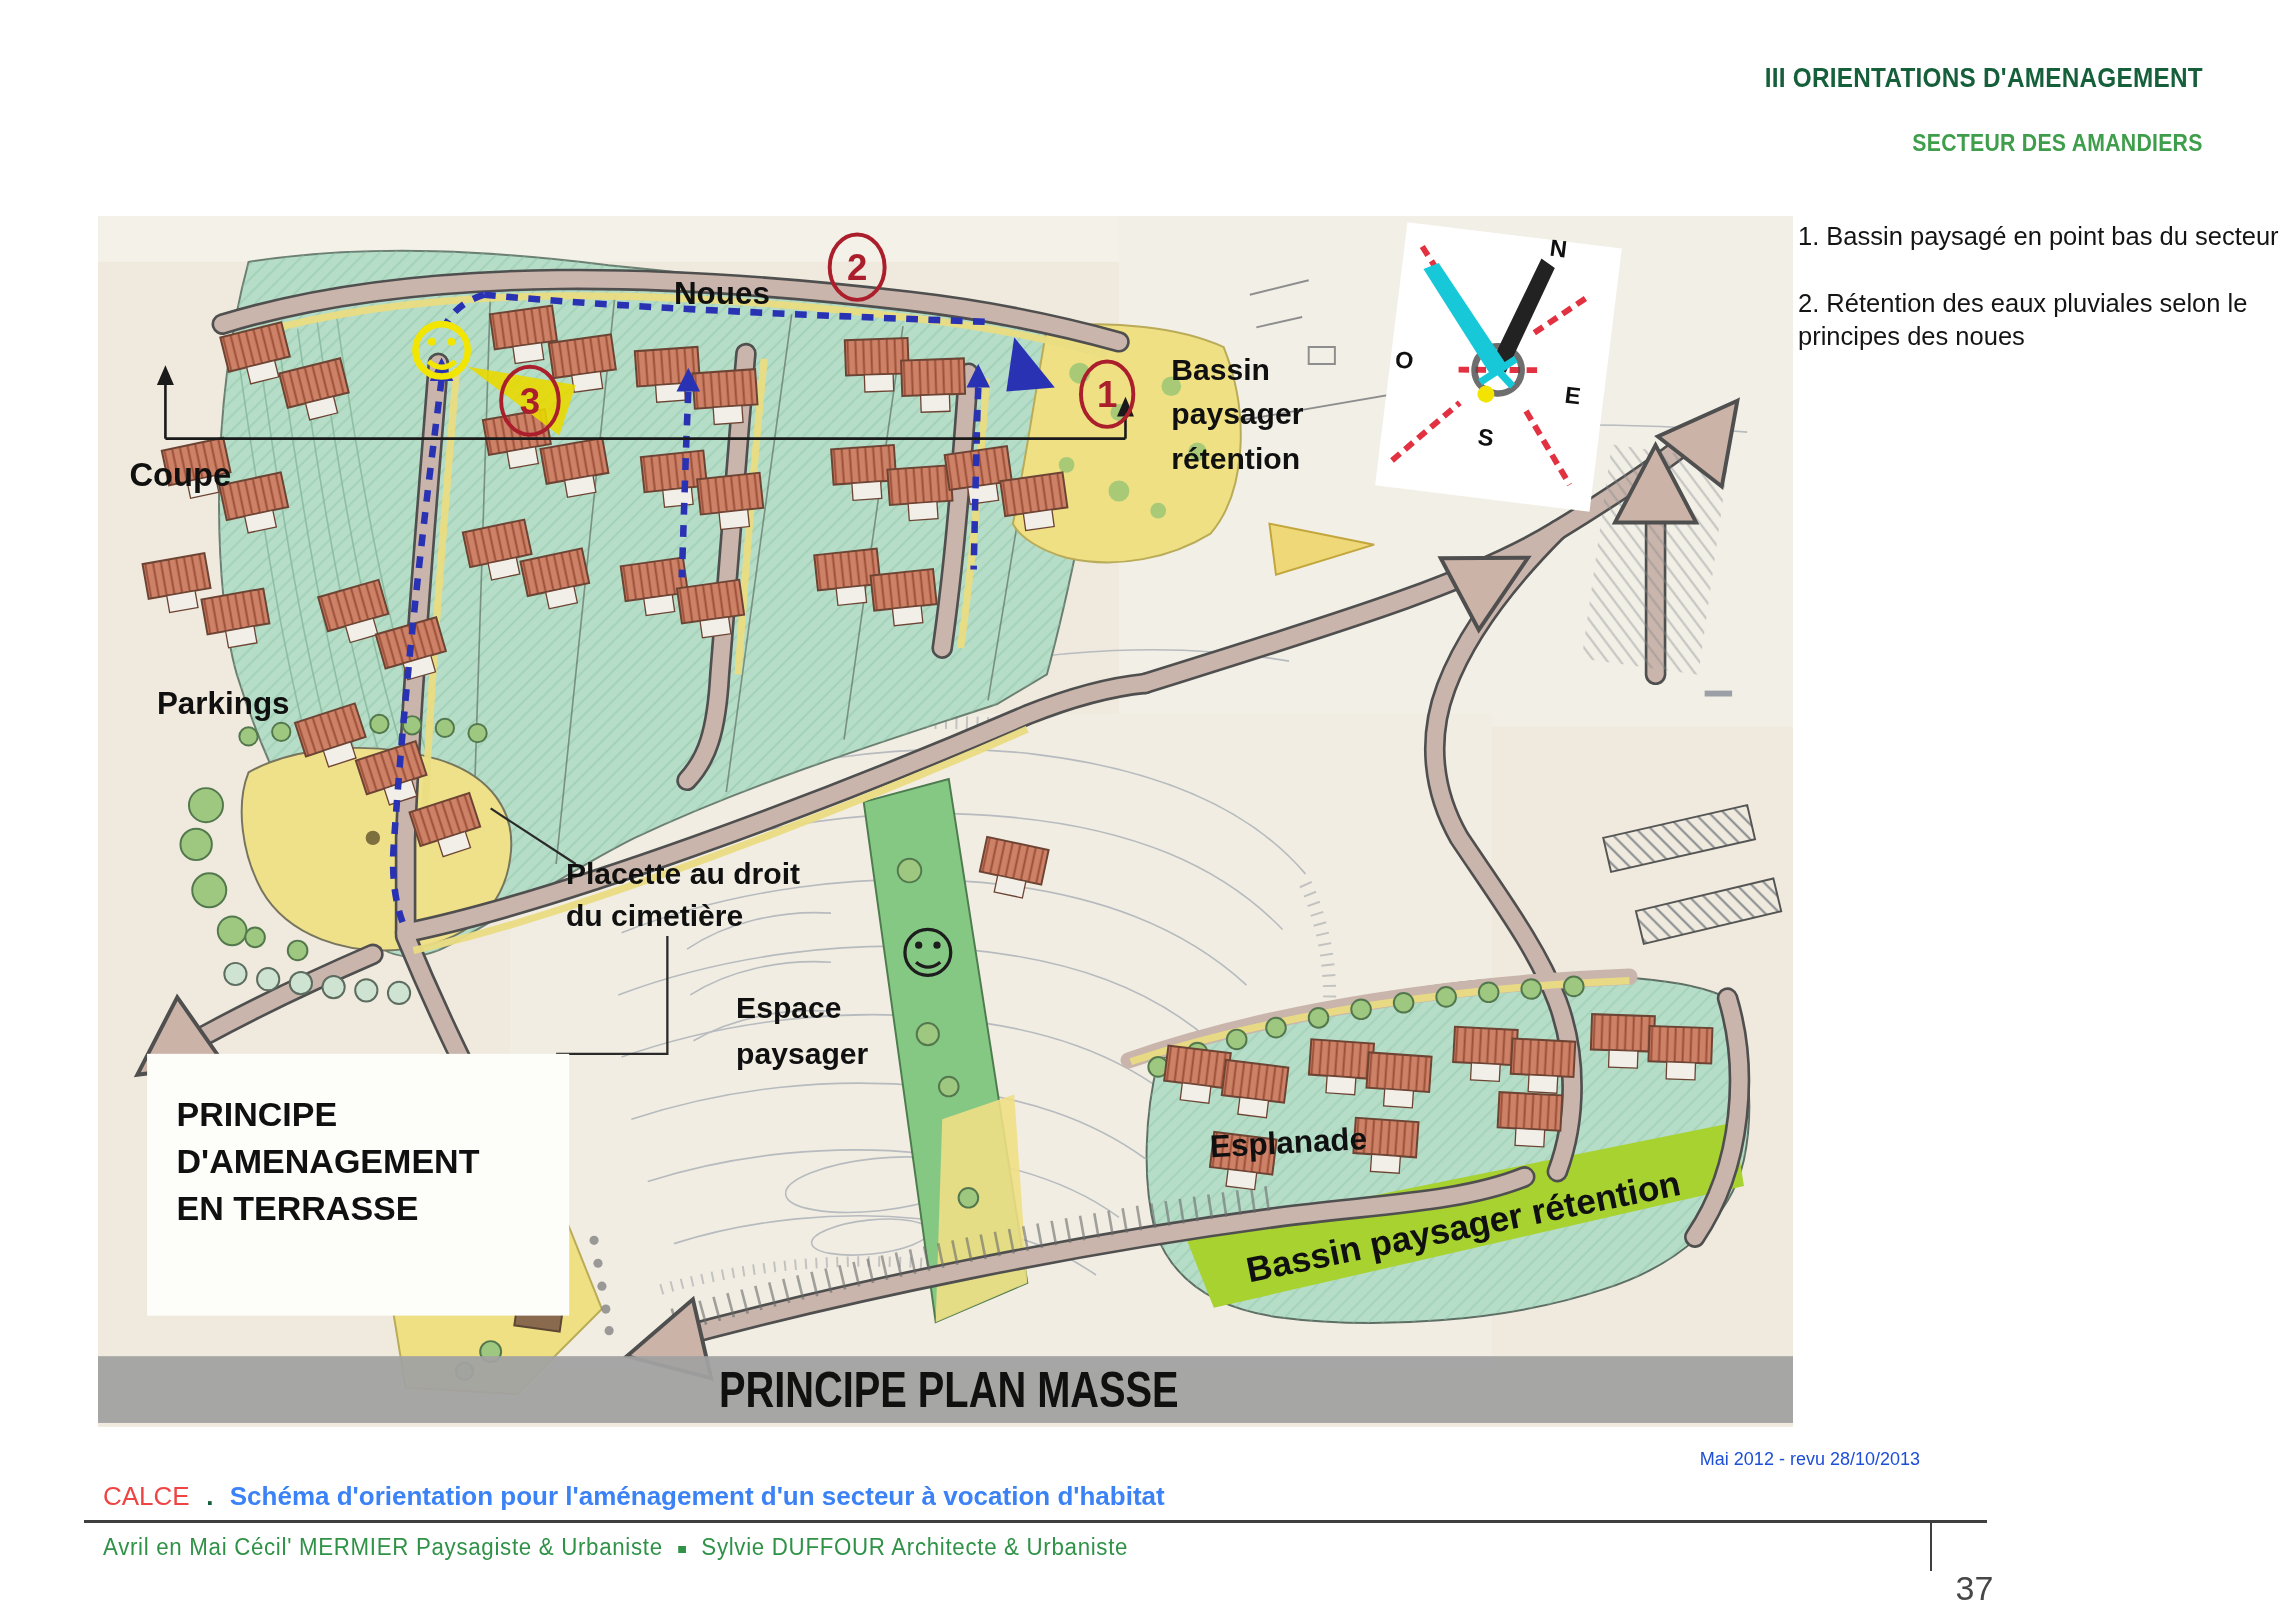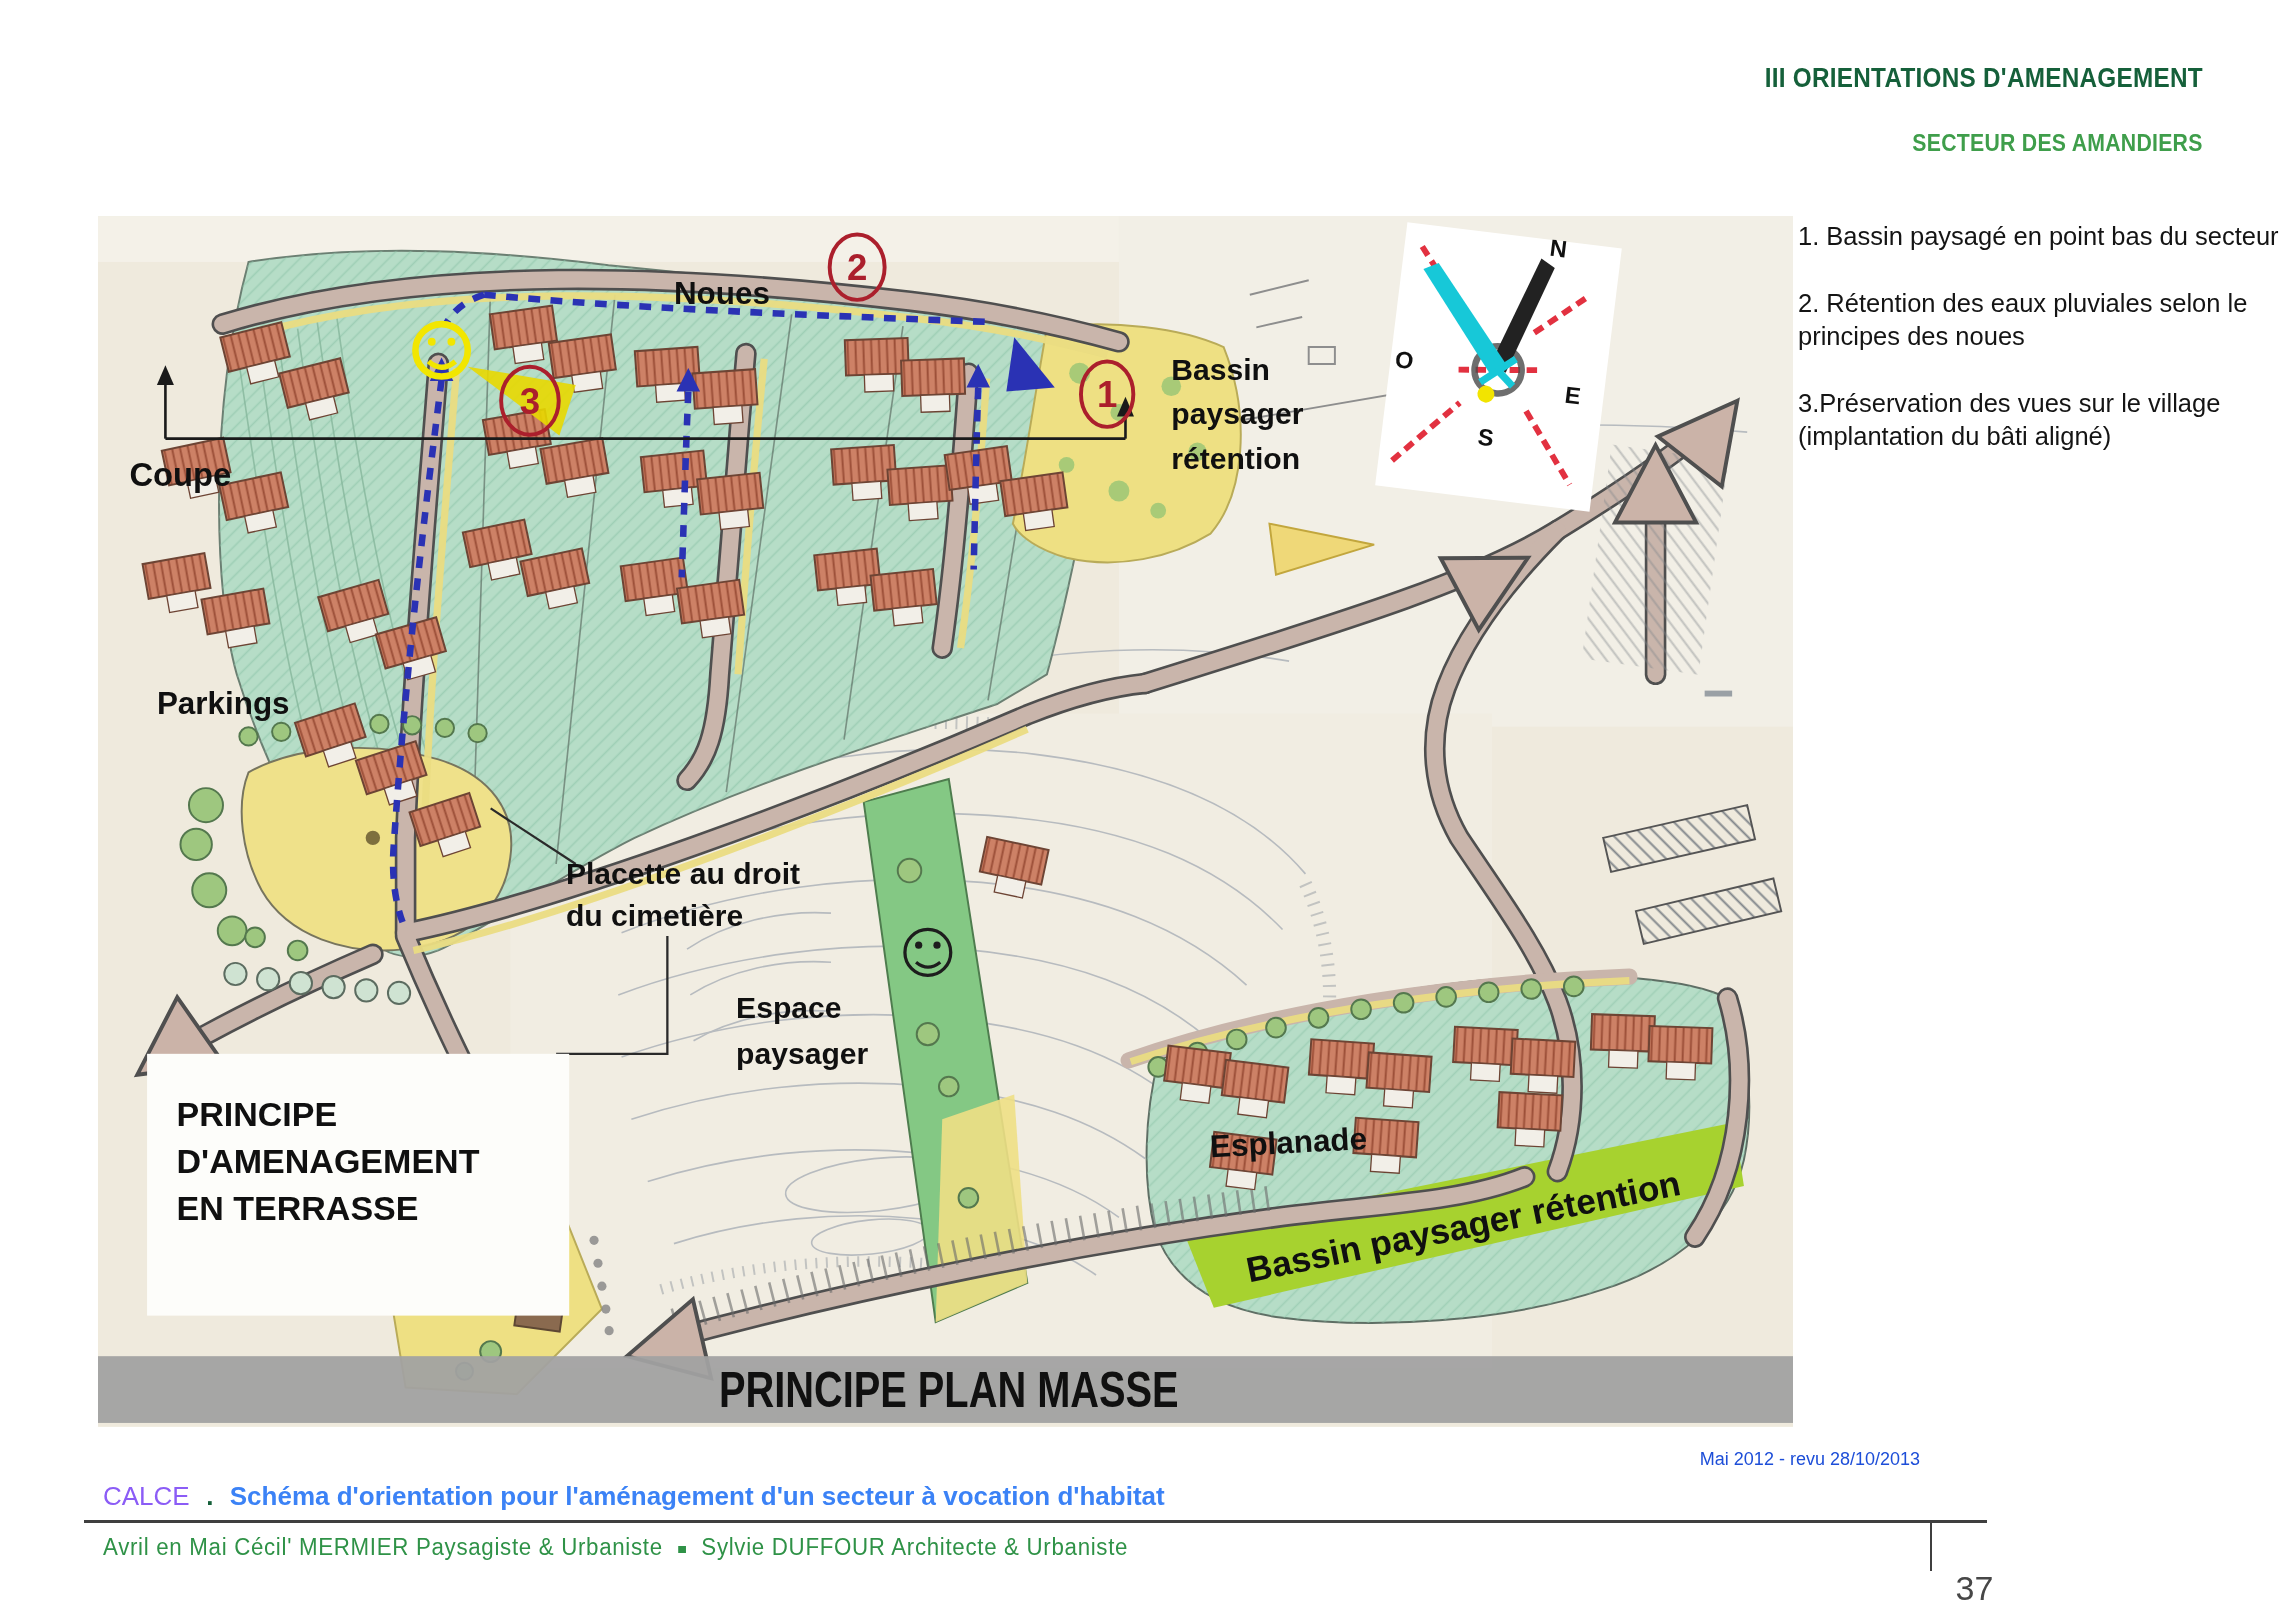--- a/index.html
+++ b/index.html
@@ -9,21 +9,21 @@
   .hdr1{position:absolute;top:63px;right:92px;font-size:27px;font-weight:700;color:#15603a;
         letter-spacing:0.3px;transform:scaleX(.9);transform-origin:100% 50%;white-space:nowrap;}
   .hdr2{position:absolute;top:130px;right:92px;font-size:23.6px;font-weight:700;color:#3f9e4b;
         letter-spacing:0.3px;transform:scaleX(.9);transform-origin:100% 50%;white-space:nowrap;}
   
   .notes{position:absolute;left:1798px;top:204px;width:496px;color:#141414;
          font-size:25.5px;line-height:33px;}
   .notes p{margin:16px 0 34px 0;}
   
   .caption{position:absolute;left:103px;top:1481px;font-size:26px;white-space:nowrap;}
-  .caption .place{color:#8b5cf6;font-weight:400;}
+  .caption .place{color:#ef4444;font-weight:400;}
   .caption .sep{color:#15603a;font-weight:700;margin:0 9.2px;}
   .caption .cap-title{color:#3b82f6;font-weight:700;}
   .rule{position:absolute;left:84px;top:1520px;width:1903px;height:2.6px;background:#3f3f3f;}
   .f-left{position:absolute;left:103px;top:1534px;font-size:23px;color:#2f9247;letter-spacing:0.7px;
           transform:scaleX(.97);transform-origin:0 50%;white-space:nowrap;}
   .f-left .dot{display:inline-block;width:7.2px;height:7.2px;background:#2f9247;margin:0 9.2px 2px 9.2px;}
   .f-date{position:absolute;right:375px;top:1449px;font-size:18px;color:#1d4ed8;white-space:nowrap;}
   .vline{position:absolute;left:1930px;top:1521px;width:2px;height:50px;background:#3f3f3f;}
   .f-page{position:absolute;left:1945px;top:1525px;width:59px;text-align:center;
           font-size:34px;color:#474747;margin-top:44px;}
@@ -44,21 +44,20 @@
 <body>
 
 <div class="page">
 
   <div class="hdr1">III ORIENTATIONS D'AMENAGEMENT</div>
   <div class="hdr2">SECTEUR DES AMANDIERS</div>
 
   <div class="notes">
     <p>1. Bassin paysagé en point bas du secteur</p>
     <p>2. Rétention des eaux pluviales selon le principes des noues</p>
-    <p>3.Préservation des vues sur le village (implantation du bâti aligné)</p>
   </div>
 
   <svg class="map" viewBox="0 0 2590 1850">
     <defs>
       <pattern id="ph" width="16" height="16" patternUnits="userSpaceOnUse" patternTransform="rotate(45)">
         <line x1="8" y1="0" x2="8" y2="16" stroke="#8cc3a8" stroke-width="2.5"></line>
       </pattern>
       <pattern id="pr" width="12" height="12" patternUnits="userSpaceOnUse">
         <rect width="12" height="12" fill="#cd8166"></rect>
         <line x1="4" y1="0" x2="4" y2="12" stroke="#9c4f38" stroke-width="3"></line>

